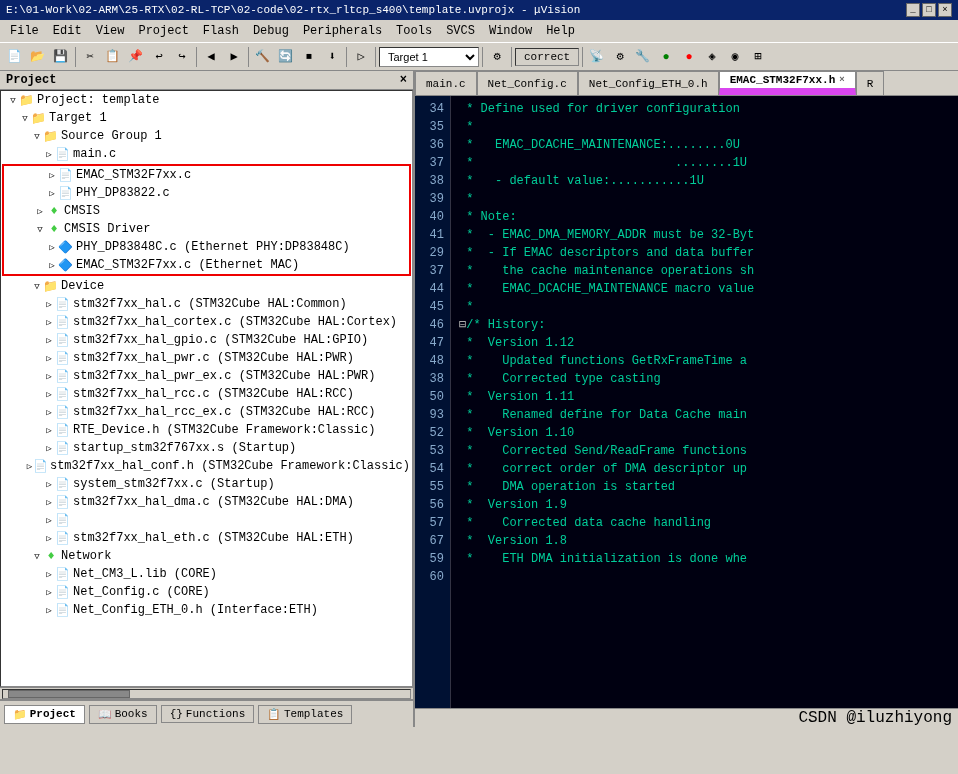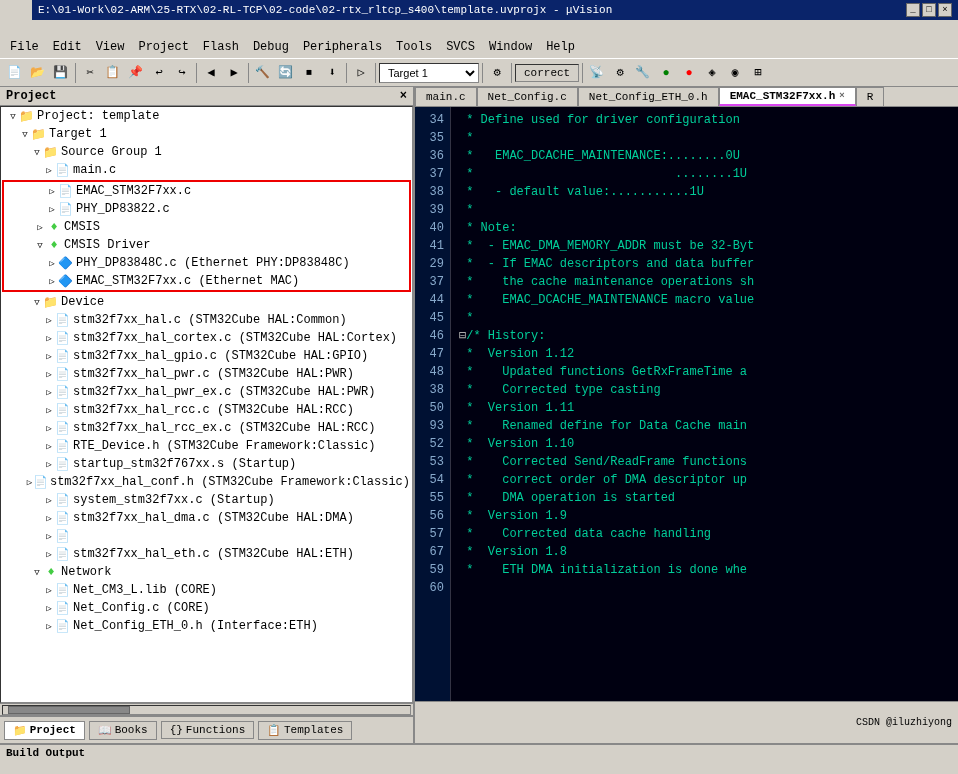--- a/index.html
+++ b/index.html
@@ -1,25 +1,25 @@
 <!DOCTYPE html>
 <html><head>
   <meta charset="utf-8">
   <style>
     * { box-sizing: border-box; margin: 0; padding: 0; }
     body { font-family: 'Courier New', monospace; font-size: 12px; background: #d4d0c8; color: #000; overflow: hidden; }
     
     
-    #title-bar { background: #0a246a; color: #fff; padding: 3px 6px; font-size: 11px; display: flex; align-items: center; justify-content: space-between; margin-left: 32px; }
+    #title-bar { background: #0a246a; color: #fff; padding: 3px 6px; font-size: 11px; display: flex; align-items: center; justify-content: space-between; }
     #title-bar-left { display: flex; align-items: center; gap: 4px; }
     #title-controls { display: flex; gap: 2px; }
     .title-btn { width: 14px; height: 14px; border: 1px solid #666; display: flex; align-items: center; justify-content: center; font-size: 9px; cursor: pointer; background: #d4d0c8; color: #000; }
 
     
-    #menu-bar { background: #d4d0c8; padding: 2px 4px; display: flex; gap: 2px; border-bottom: 1px solid #fff; margin-top: 16px; }
+    #menu-bar { background: #d4d0c8; padding: 2px 4px; display: flex; gap: 2px; border-bottom: 1px solid #fff; }
     .menu-item { padding: 2px 6px; font-size: 12px; cursor: pointer; }
 
     
     .toolbar { background: #d4d0c8; padding: 2px 4px; display: flex; align-items: center; gap: 1px; border-bottom: 1px solid #888; min-height: 28px; flex-wrap: wrap; }
     .tb-btn { width: 22px; height: 22px; border: 1px solid transparent; display: flex; align-items: center; justify-content: center; cursor: pointer; font-size: 12px; background: #d4d0c8; }
     .tb-sep { width: 1px; height: 20px; background: #888; margin: 0 2px; }
     .tb-input { height: 20px; border: 1px inset #888; background: #fff; padding: 0 4px; font-size: 11px; }
 
     
     #main-layout { display: flex; height: calc(100vh - 118px); }
@@ -36,21 +36,21 @@
     
     
     .red-border-group { border: 2px solid #e00; margin: 1px; }
 
     
     #right-panel { flex: 1; display: flex; flex-direction: column; background: #000; overflow: hidden; }
     
     
     #tab-bar { display: flex; background: #d4d0c8; border-bottom: 1px solid #888; }
     .tab { padding: 2px 10px; border: 1px solid #888; border-bottom: none; background: #d4d0c8; cursor: pointer; font-size: 11px; display: flex; align-items: center; gap: 4px; }
-    .tab.active { background: #fff; font-weight: bold; border-bottom: 2px solid #d946ef; }
+    .tab.active { background: #fff; font-weight: bold; border-bottom: 7px solid #d946ef; }
     .tab-close { font-size: 9px; cursor: pointer; color: #666; }
 
     
     #code-area { flex: 1; display: flex; overflow: hidden; background: #000011; }
     #line-nums { background: #001133; color: #88aacc; padding: 4px 6px; text-align: right; font-size: 12px; line-height: 1.5; overflow: hidden; min-width: 36px; border-right: 1px solid #334; user-select: none; }
     #code-content { flex: 1; overflow: auto; padding: 4px 8px; font-size: 12px; line-height: 1.5; color: #00ff00; white-space: pre; }
     
     .c-comment { color: #00cc99; }
     .c-collapse { color: #aaa; cursor: pointer; }
     
@@ -61,21 +61,21 @@
 
     
     #build-output { background: #d4d0c8; padding: 2px 6px; border-top: 2px solid #888; font-size: 11px; font-weight: bold; }
 
     
     ::-webkit-scrollbar { width: 12px; height: 12px; }
     ::-webkit-scrollbar-track { background: #d4d0c8; }
     ::-webkit-scrollbar-thumb { background: #888; border: 1px solid #666; }
 
     
-    #status-bar { background: #d4d0c8; border-top: 1px solid #888; padding: 15px 6px; font-size: 10px; display: flex; justify-content: flex-end; }
+    #status-bar { background: #d4d0c8; border-top: 1px solid #888; padding: 0 6px; font-size: 16px; display: flex; justify-content: flex-end; }
 
     #scrollbar-h { height: 12px; background: #d4d0c8; border-top: 1px solid #888; display: flex; align-items: center; padding: 0 2px; }
   </style>
 </head>
 <body>
 
 <div id="app">
 
   <div id="title-bar">
     <div id="title-bar-left">
@@ -419,16 +419,13 @@
           </div>
         <div id="code-content"><div><span class="c-comment"> * Define used for driver configuration</span></div><div><span class="c-comment"> *</span></div><div><span class="c-comment"> *   EMAC_DCACHE_MAINTENANCE:........0U</span></div><div><span class="c-comment"> *                            ........1U</span></div><div><span class="c-comment"> *   - default value:...........1U</span></div><div><span class="c-comment"> *</span></div><div><span class="c-comment"> * Note:</span></div><div><span class="c-comment"> *  - EMAC_DMA_MEMORY_ADDR must be 32-Byt</span></div><div><span class="c-comment"> *  - If EMAC descriptors and data buffer</span></div><div><span class="c-comment"> *    the cache maintenance operations sh</span></div><div><span class="c-comment"> *    EMAC_DCACHE_MAINTENANCE macro value</span></div><div><span class="c-comment"> *</span></div><div><span></span></div><div><span class="c-collapse">⊟</span><span class="c-comment">/* History:</span></div><div><span class="c-comment"> *  Version 1.12</span></div><div><span class="c-comment"> *    Updated functions GetRxFrameTime a</span></div><div><span class="c-comment"> *    Corrected type casting</span></div><div><span class="c-comment"> *  Version 1.11</span></div><div><span class="c-comment"> *    Renamed define for Data Cache main</span></div><div><span class="c-comment"> *  Version 1.10</span></div><div><span class="c-comment"> *    Corrected Send/ReadFrame functions</span></div><div><span class="c-comment"> *    correct order of DMA descriptor up</span></div><div><span class="c-comment"> *    DMA operation is started</span></div><div><span class="c-comment"> *  Version 1.9</span></div><div><span class="c-comment"> *    Corrected data cache handling</span></div><div><span class="c-comment"> *  Version 1.8</span></div><div><span class="c-comment"> *    ETH DMA initialization is done whe</span></div></div>
       </div>
 
       <div id="status-bar">
         <span>CSDN @iluzhiyong</span>
       </div>
     </div>
   </div>
 
-  <div id="build-output">
-    <span>Build Output</span>
-  </div>
 </div>
 
 </body></html>

